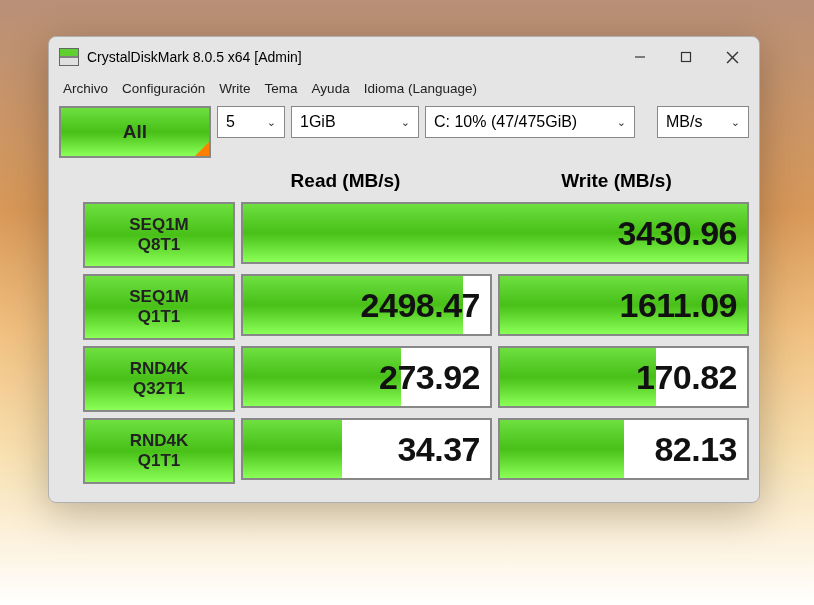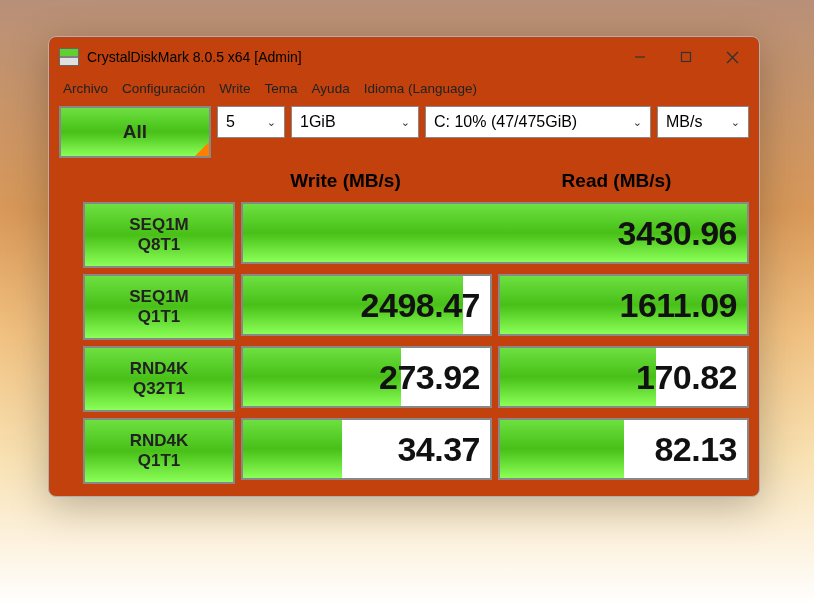--- a/index.html
+++ b/index.html
@@ -9,21 +9,21 @@
   height: 605px;
   background: linear-gradient(to bottom, #b89078 0%, #d89858 35%, #f0c080 55%, #f8e0b0 75%, #ffffff 100%);
   overflow: hidden;
   position: relative;
 }
 .window {
   position: absolute;
   top: 36px;
   left: 48px;
   width: 710px;
-  background: #c2410c;
+  background: #e5e5e5;
   border: 1px solid #b0b0b0;
   border-radius: 8px;
   box-shadow: 0 10px 40px rgba(0,0,0,0.25);
 }
 .titlebar {
   display: flex;
   align-items: center;
   height: 40px;
   padding: 0 4px 0 10px;
 }
@@ -53,21 +53,21 @@
 }
 .win-btn svg { display:block; }
 .menubar {
   display: flex;
   gap: 14px;
   padding: 4px 14px 8px;
   font-size: 13.5px;
   color: #222;
 }
 .content {
-  padding: 2px 10px 6px;
+  padding: 2px 10px 12px;
 }
 .top-row {
   display: flex;
   gap: 6px;
   margin-bottom: 6px;
 }
 .all-btn {
   width: 148px;
   height: 48px;
   background: linear-gradient(to bottom, #6de040 0%, #48c018 50%, #8aff58 100%);
@@ -100,21 +100,21 @@
   display: flex;
   align-items: center;
   padding: 0 8px;
   font-size: 16px;
   background: #fff;
   position: relative;
 }
 .dd.count { width: 50px; }
 .dd.size  { width: 110px; }
 .dd.disk  { flex: 1; text-align: right; }
-.dd.unit  { width: 74px; }
+.dd.unit  { width: 74px; margin-left: 16px; }
 .dd .chev {
   margin-left: auto;
   font-size: 11px;
   color: #333;
 }
 .headers-row {
   display: flex;
   gap: 6px;
   margin-bottom: 2px;
 }
@@ -227,22 +227,22 @@
         </div>
         <div class="dd unit">
           <span>MB/s</span>
           <span class="chev">⌄</span>
         </div>
       </div>
     </div>
 
     <div class="headers-row">
       <div class="spacer"></div>
+      <div class="hcell">Read (MB/s)</div>
       <div class="hcell">Write (MB/s)</div>
-      <div class="hcell">Read (MB/s)</div>
     </div>
 
     <div id="rows-container">
         <div class="data-row">
           <div class="row-label">
             <span>SEQ1M</span>
             <span>Q8T1</span>
           </div>
           <div class="cell">
             <div class="bar" style="width: 100%;"></div>

